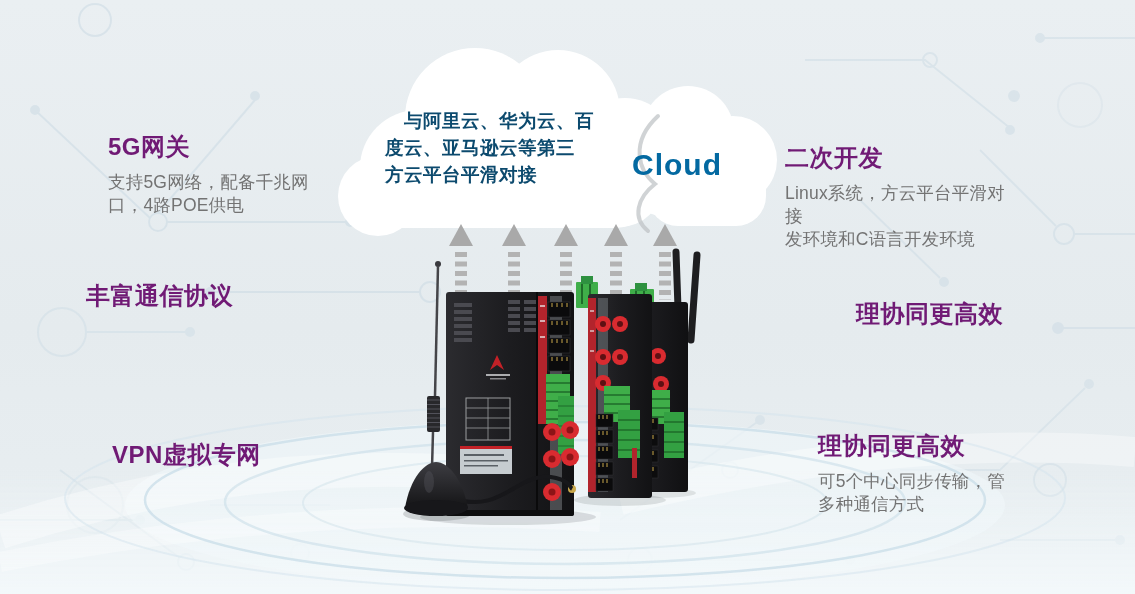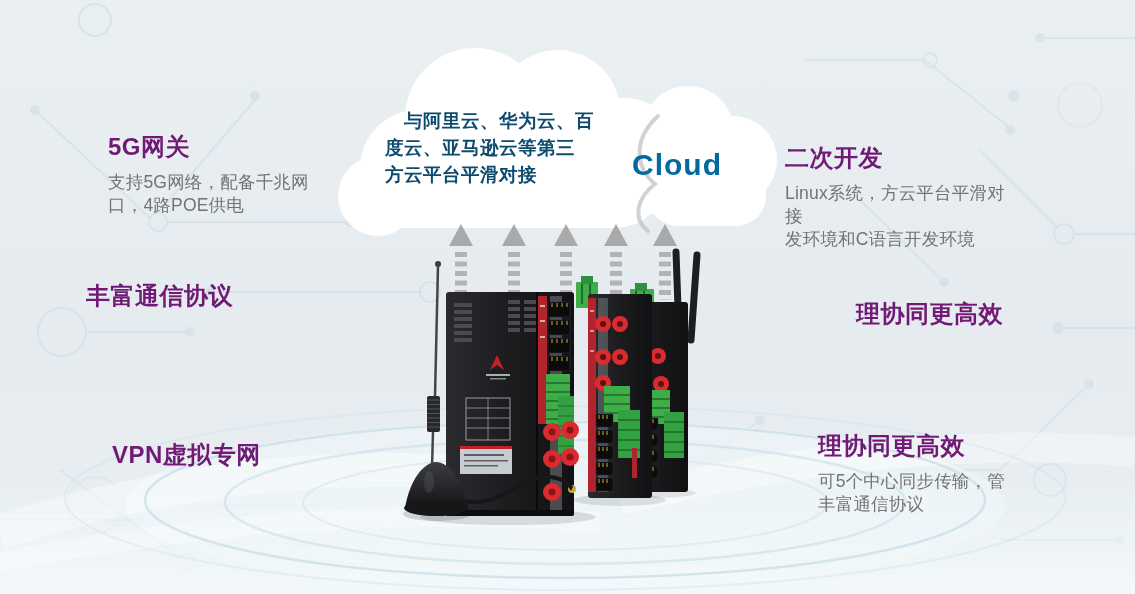--- a/index.html
+++ b/index.html
@@ -351,14 +351,14 @@
 发环境和C语言开发环境</div>
 </div>
 
 <div class="txt" style="left:856px; top:298px; width:235px;">
   <div class="ftitle">理协同更高效</div>
 </div>
 
 <div class="txt" style="left:818px; top:430px; width:215px;">
   <div class="ftitle">理协同更高效</div>
   <div class="fbody">可5个中心同步传输，管
-丰富通信协议</div>
+多种通信方式</div>
 </div>
 
 </body></html>

